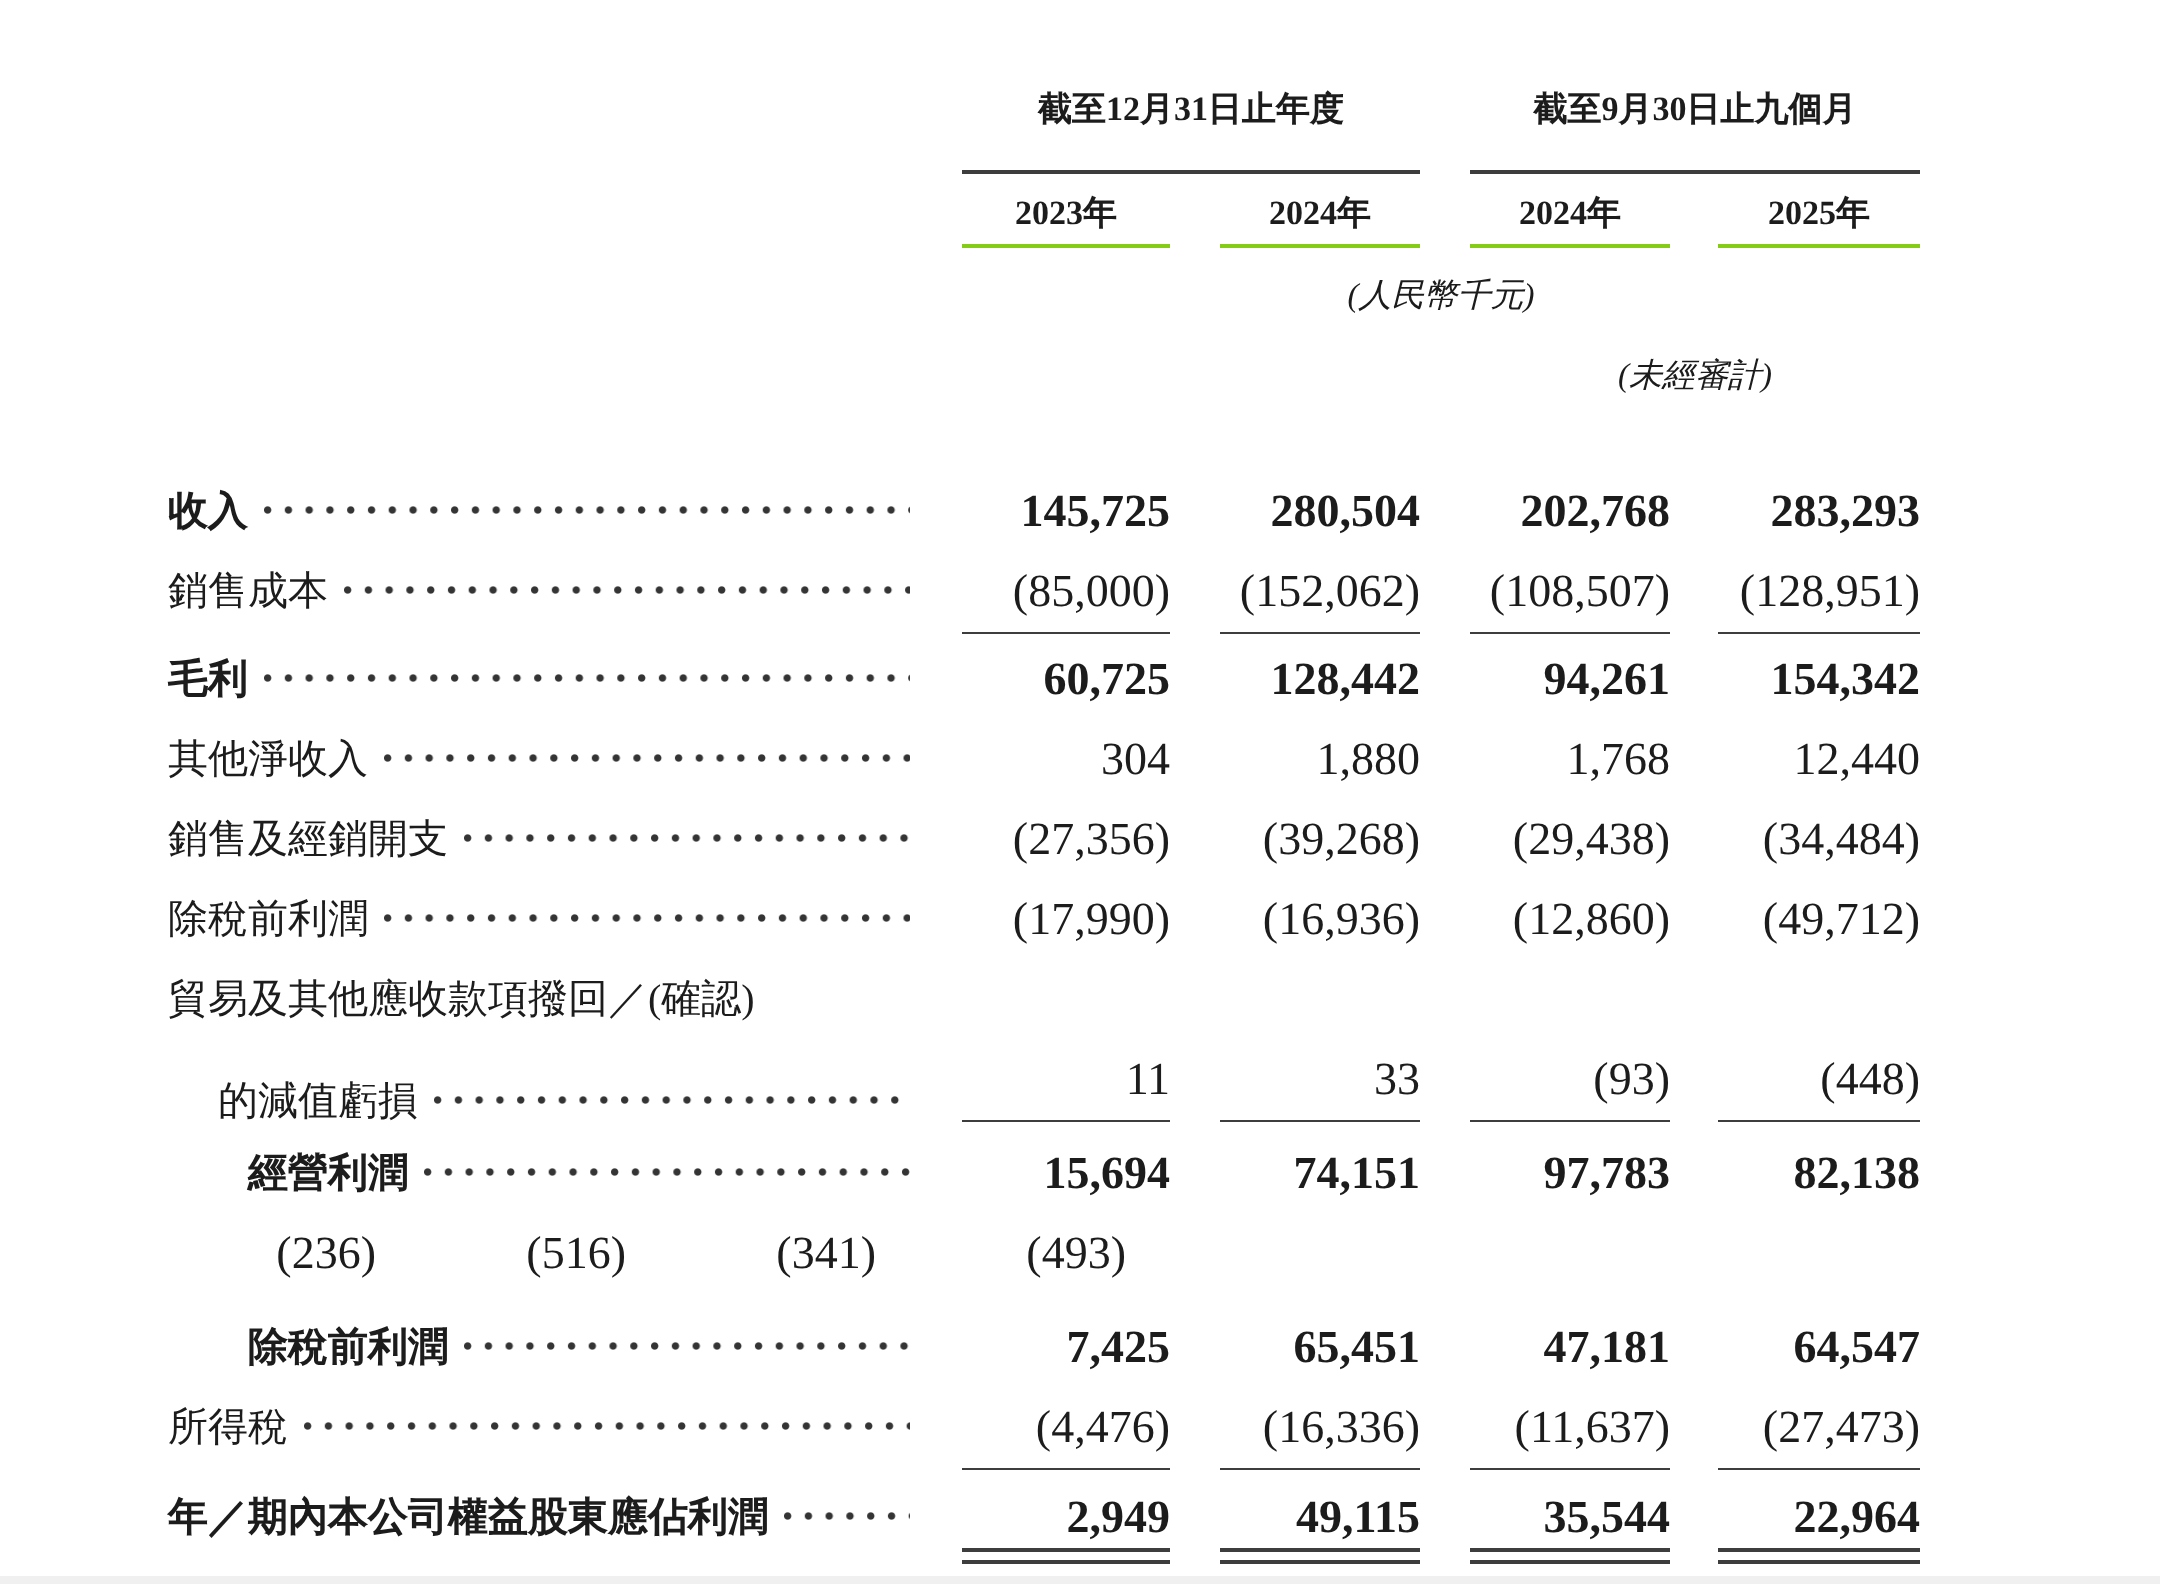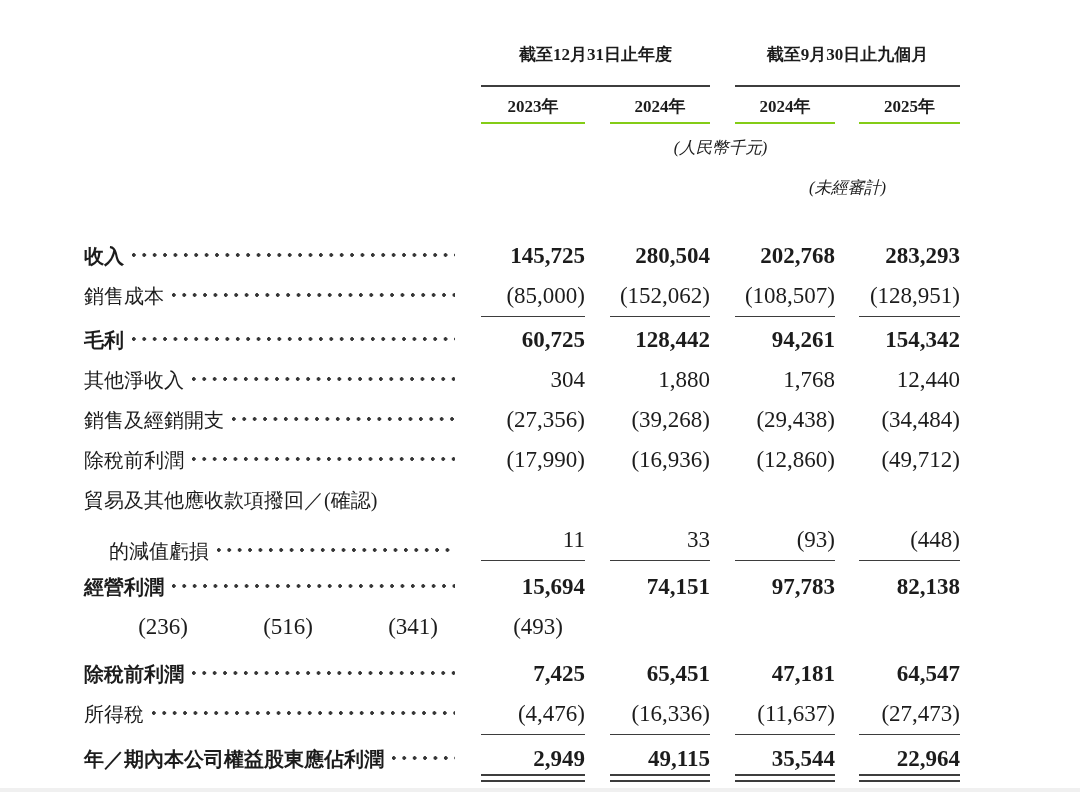--- a/index.html
+++ b/index.html
@@ -39,21 +39,21 @@
   .noterow2 { margin-top: 3px; }
   .note {
     text-align: center; font-style: italic; font-size: 16.5px; line-height: 23px;
     white-space: nowrap;
   }
 
   
   .tbl { margin-top: 37px; }
   .row { display: flex; align-items: center; height: 40px; }
   .row.gap4 { margin-top: 4px; }
-  .row.gap7 { margin-top: 7px; }
+  .row.gap7 { margin-top: 7px; margin-left: 40px; }
   .row.gap5 { margin-top: 5px; }
   .lbl { font-size: 20px; line-height: 24px; white-space: nowrap; }
   .lbl.ind { padding-left: 25px; margin-top: 21px; }
   .b { font-weight: bold; }
   .leader { flex: 1 1 auto; min-width: 12px; align-self: stretch; position: relative; }
   .leader::after {
     content: ""; position: absolute; left: 8px; right: 26px; bottom: 11px; height: 4px;
     background-image: radial-gradient(circle at 1.8px 2px, #343434 1.55px, rgba(0,0,0,0) 2.1px);
     background-size: 10.4px 4px; background-repeat: repeat-x;
   }

